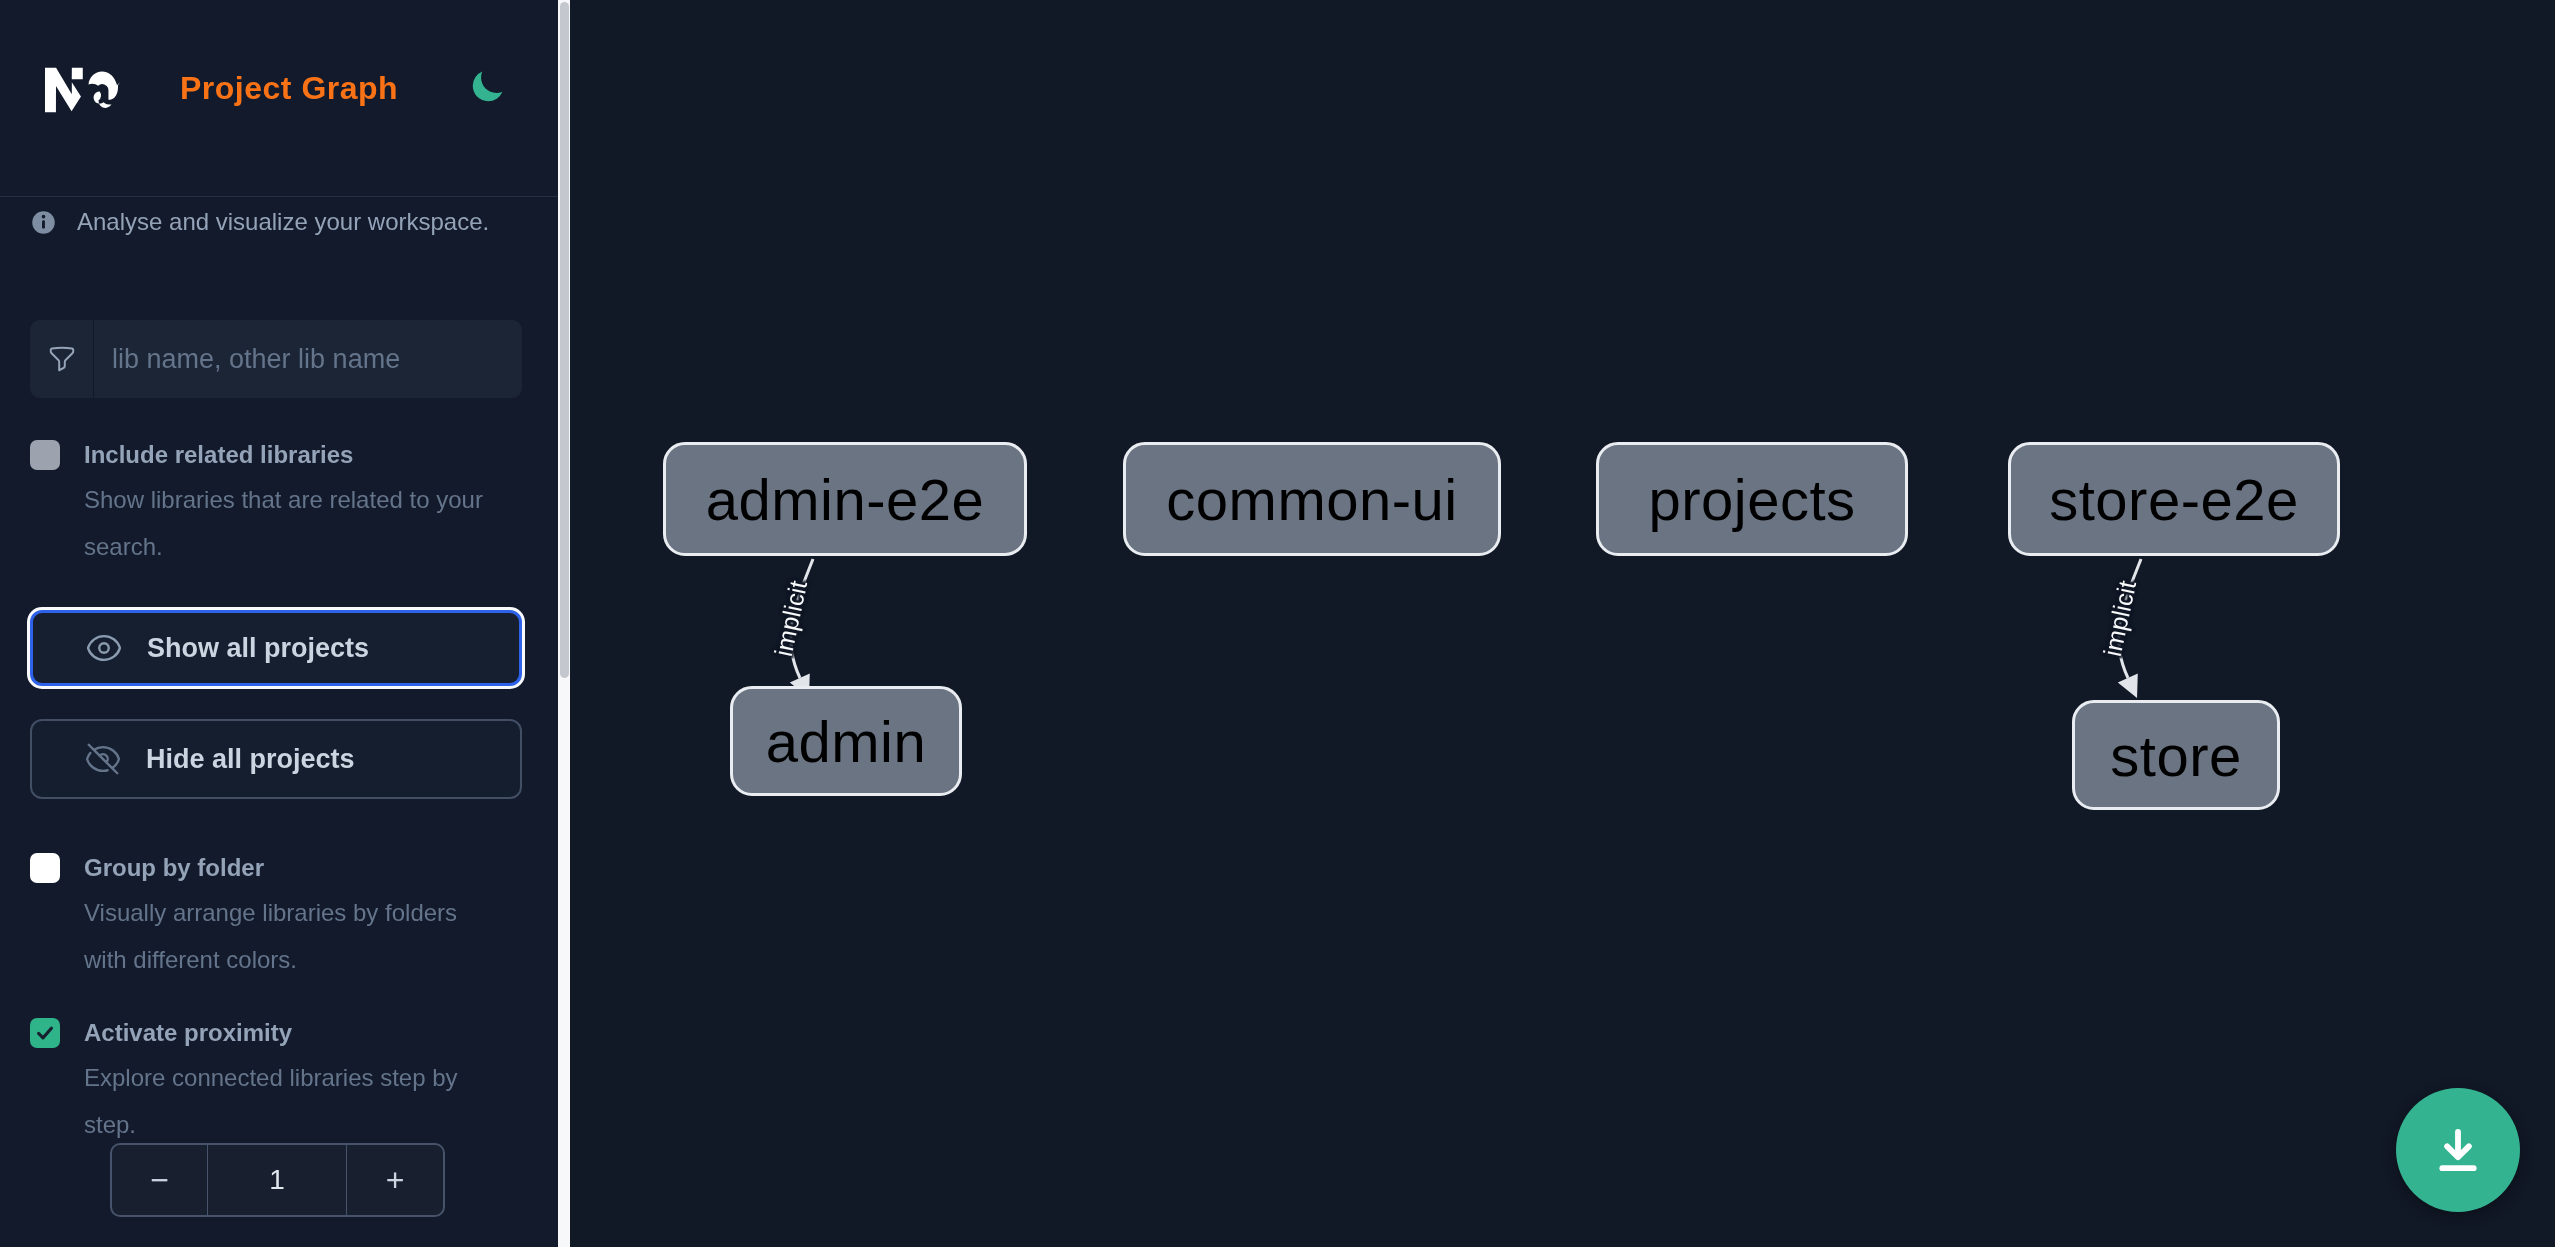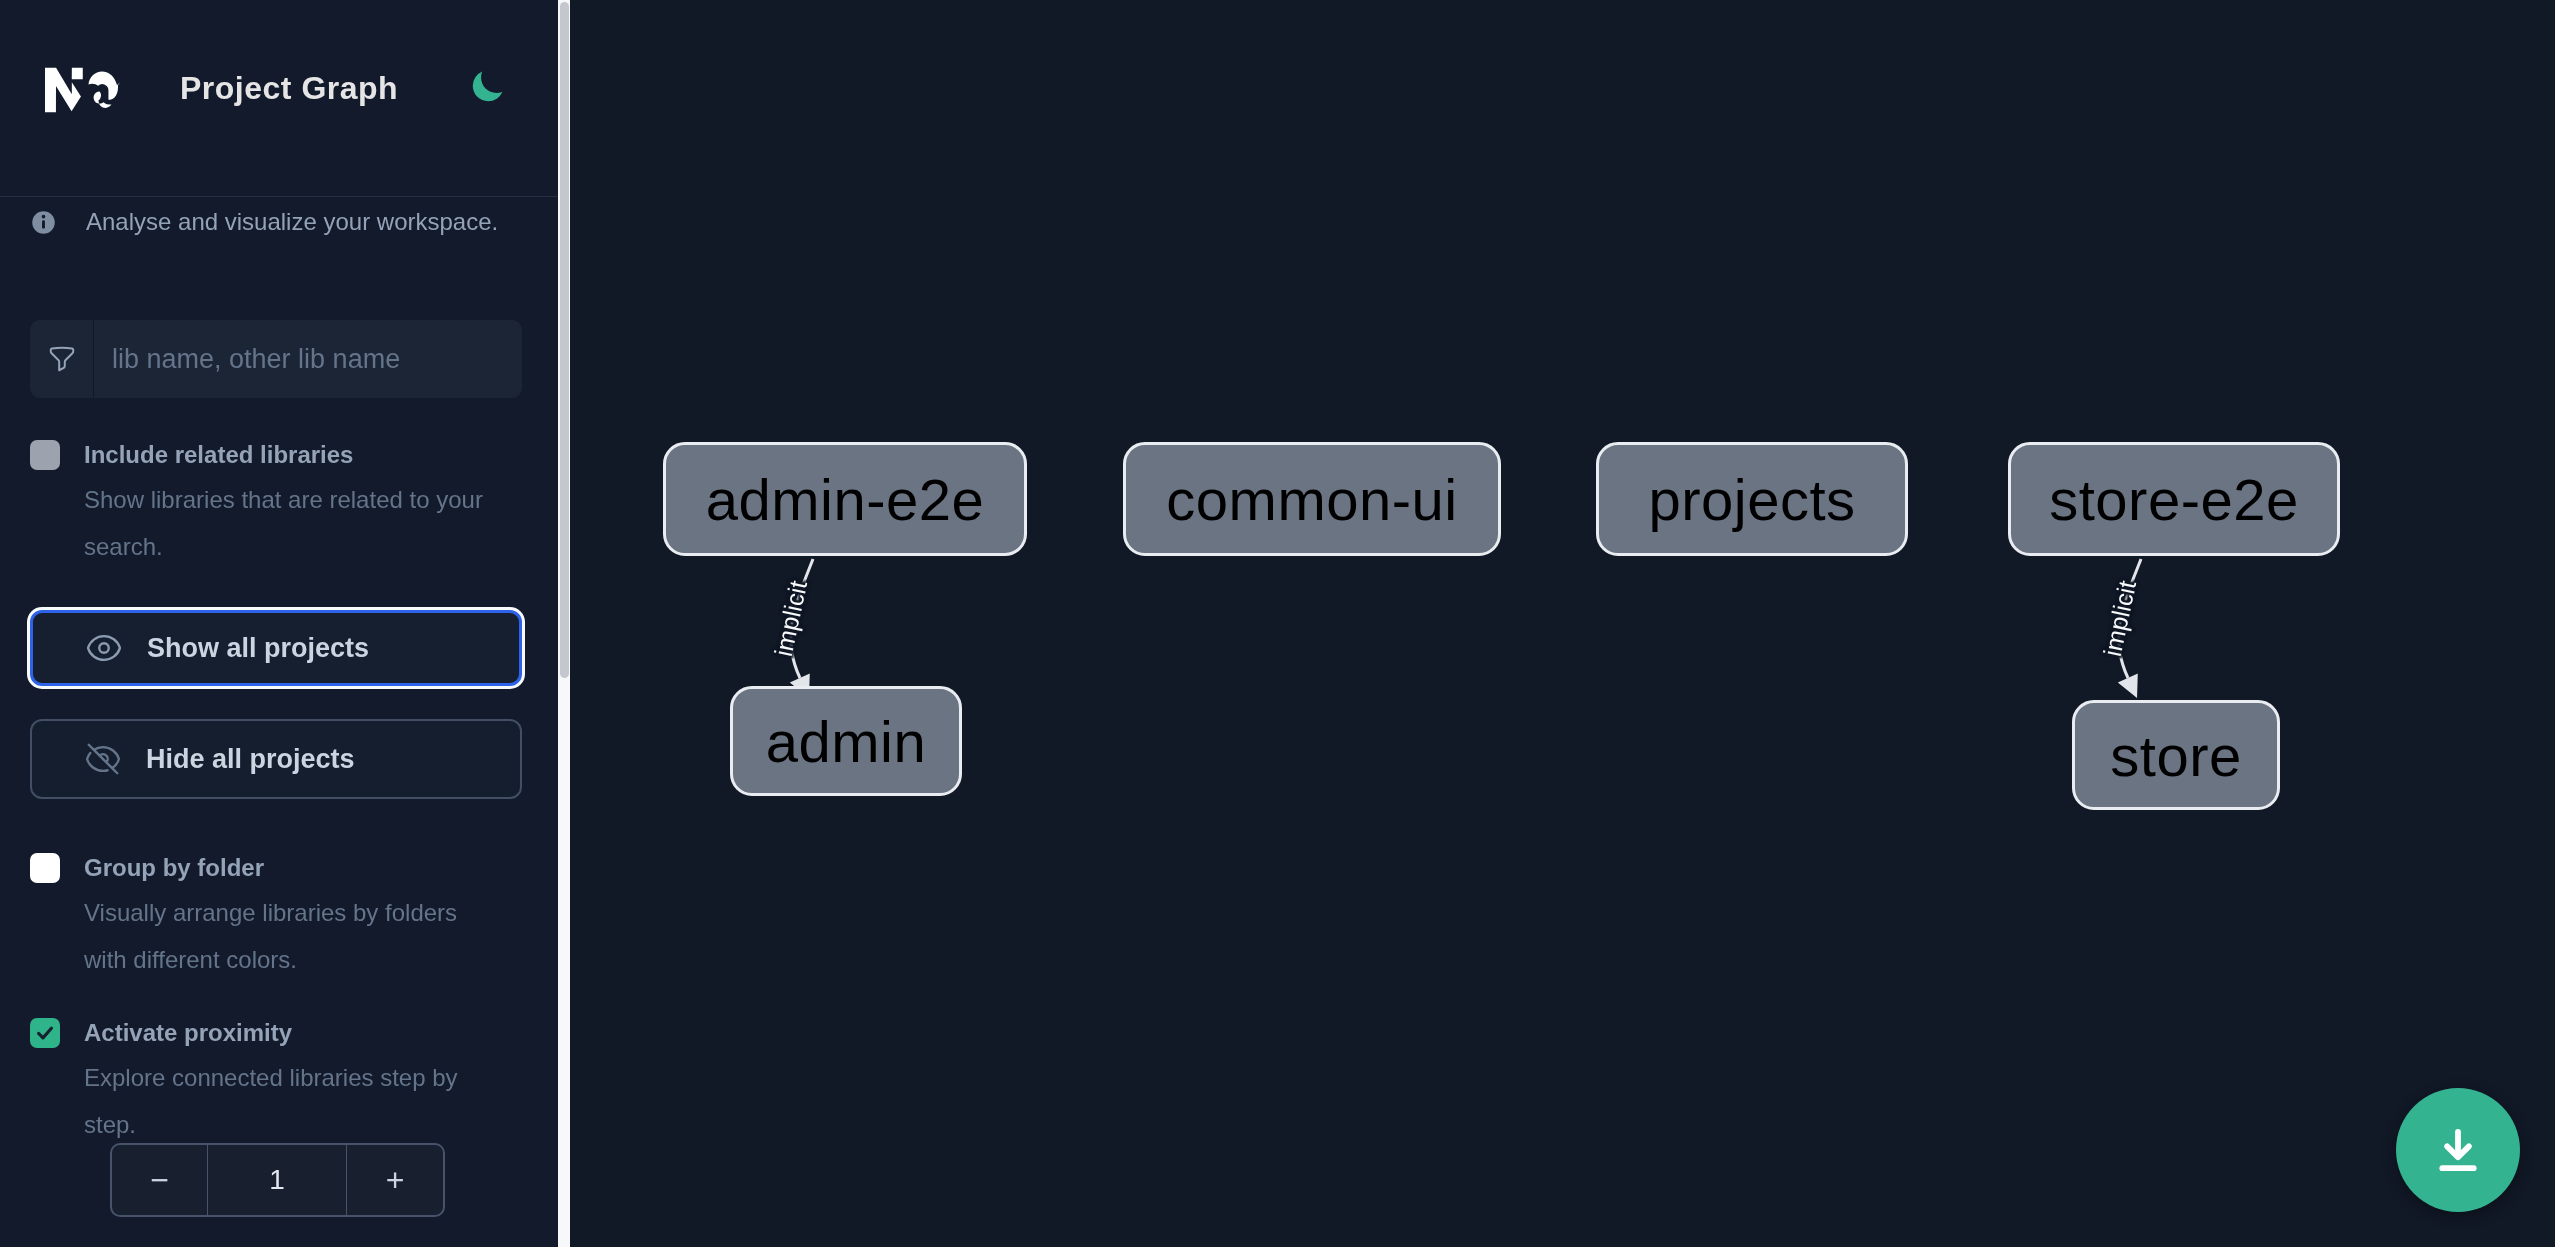--- a/index.html
+++ b/index.html
@@ -3,24 +3,24 @@
 <meta charset="utf-8">
 <style>
   html,body{margin:0;padding:0;background:#0d1421;}
   *{box-sizing:border-box;font-family:"Liberation Sans",sans-serif;}
   #app{position:relative;width:2555px;height:1247px;overflow:hidden;background:#111826;}
 
   
   .sidebar{position:absolute;left:0;top:0;width:558px;height:1247px;background:#121a2b;}
   .sidebar-header{position:absolute;left:0;top:0;width:558px;height:197px;border-bottom:1px solid #243043;}
   .nx-logo{position:absolute;left:26px;top:54px;width:110px;height:72px;color:#ffffff;}
-  .app-title{position:absolute;left:180px;top:70px;font-size:32px;font-weight:700;color:#e5e5e5;letter-spacing:.5px;}
+  .app-title{position:absolute;left:180px;top:70px;font-size:32px;font-weight:700;color:#f97316;letter-spacing:.5px;}
   .theme-toggle{position:absolute;left:468px;top:68px;width:38px;height:38px;cursor:pointer;}
 
-  .intro-row{position:absolute;left:30px;top:208px;display:flex;align-items:center;gap:29px;}
+  .intro-row{position:absolute;left:30px;top:208px;display:flex;align-items:center;gap:20px;}
   .info-icon{width:27px;height:27px;flex:0 0 auto;}
   .intro-text{font-size:24px;font-weight:500;color:#94a3b8;}
 
   .search-box{position:absolute;left:30px;top:320px;width:492px;height:78px;background:#1c2536;border-radius:10px;display:flex;align-items:stretch;overflow:hidden;}
   .search-icon-cell{width:64px;display:flex;align-items:center;justify-content:center;border-right:1px solid #111826;}
   .search-input{flex:1;background:transparent;border:none;outline:none;padding:0 10px 0 18px;font-size:27px;color:#cbd5e1;}
   .search-input::placeholder{color:#64748b;opacity:1;}
 
   .option{position:absolute;left:30px;display:flex;gap:24px;}
   .checkbox{width:30px;height:30px;border-radius:7px;flex:0 0 auto;margin-top:2px;display:flex;align-items:center;justify-content:center;}

